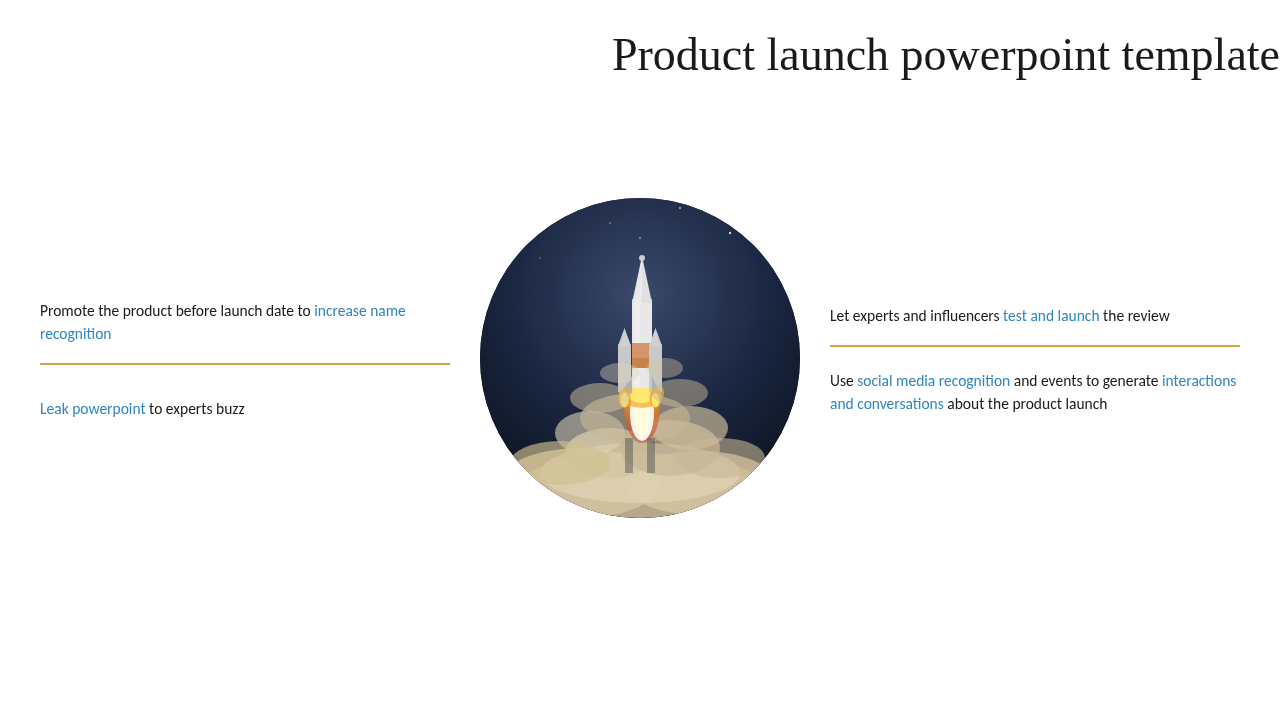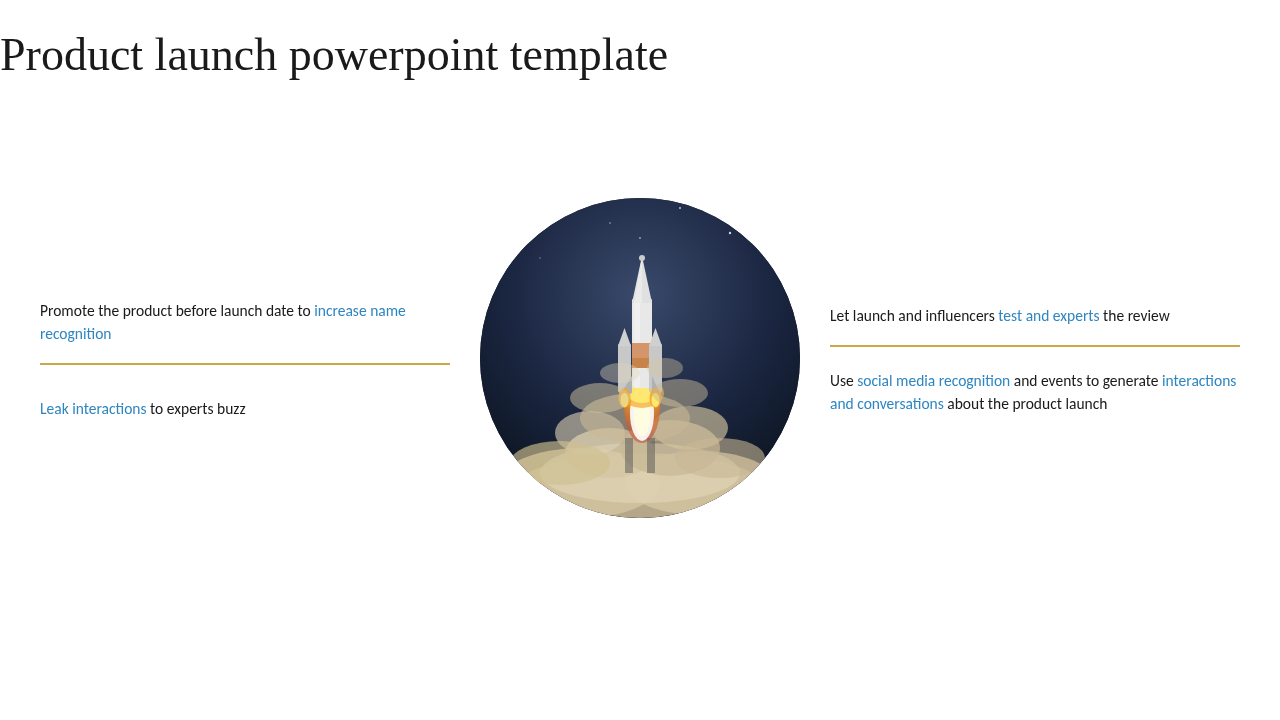--- a/index.html
+++ b/index.html
@@ -11,21 +11,21 @@
       font-family: Georgia, 'Times New Roman', serif;
       overflow: hidden;
     }
 
     .slide {
       width: 1280px;
       height: 644px;
       position: relative;
       display: flex;
       flex-direction: column;
-      align-items: flex-start;
+      align-items: flex-end;
     }
 
     .title {
       font-size: 46px;
       font-weight: 400;
       color: #1a1a1a;
       text-align: center;
       margin-top: 28px;
       margin-bottom: 10px;
       font-family: Georgia, serif;
@@ -103,21 +103,21 @@
   <div class="content-area">
 
     <div class="left-column">
       <div class="text-block">
         <p>
           <span>Promote the product before launch date to </span><span class="highlight-blue">increase name recognition</span>
         </p>
       </div>
       <div class="text-block">
         <p>
-          <span class="highlight-blue">Leak interactions</span><span> to experts buzz</span>
+          <span class="highlight-blue">Leak powerpoint</span><span> to experts buzz</span>
         </p>
       </div>
     </div>
 
     <div class="center-circle">
       <svg class="rocket-scene" viewBox="0 0 320 320" xmlns="http://www.w3.org/2000/svg">
 
         <defs>
           <radialGradient id="skyGrad" cx="50%" cy="30%" r="70%">
             <stop offset="0%" style="stop-color:#3a4a6b"></stop>
@@ -200,21 +200,21 @@
         <ellipse cx="120" cy="200" rx="30" ry="15" fill="#d4c5a0" opacity="0.5"></ellipse>
         <ellipse cx="200" cy="195" rx="28" ry="14" fill="#c8b896" opacity="0.5"></ellipse>
         <ellipse cx="140" cy="175" rx="20" ry="10" fill="#e0d4b8" opacity="0.4"></ellipse>
         <ellipse cx="185" cy="170" rx="18" ry="10" fill="#d4c5a0" opacity="0.4"></ellipse>
       </svg>
     </div>
 
     <div class="right-column">
       <div class="text-block">
         <p>
-          <span>Let launch and influencers </span><span class="highlight-blue">test and experts</span><span> the review</span>
+          <span>Let experts and influencers </span><span class="highlight-blue">test and launch</span><span> the review</span>
         </p>
       </div>
       <div class="text-block">
         <p>
           <span>Use </span><span class="highlight-blue">social media recognition</span><span> and events  to generate </span><span class="highlight-blue">interactions and conversations</span><span> about the product launch</span>
         </p>
       </div>
     </div>
   </div>
 </div>

